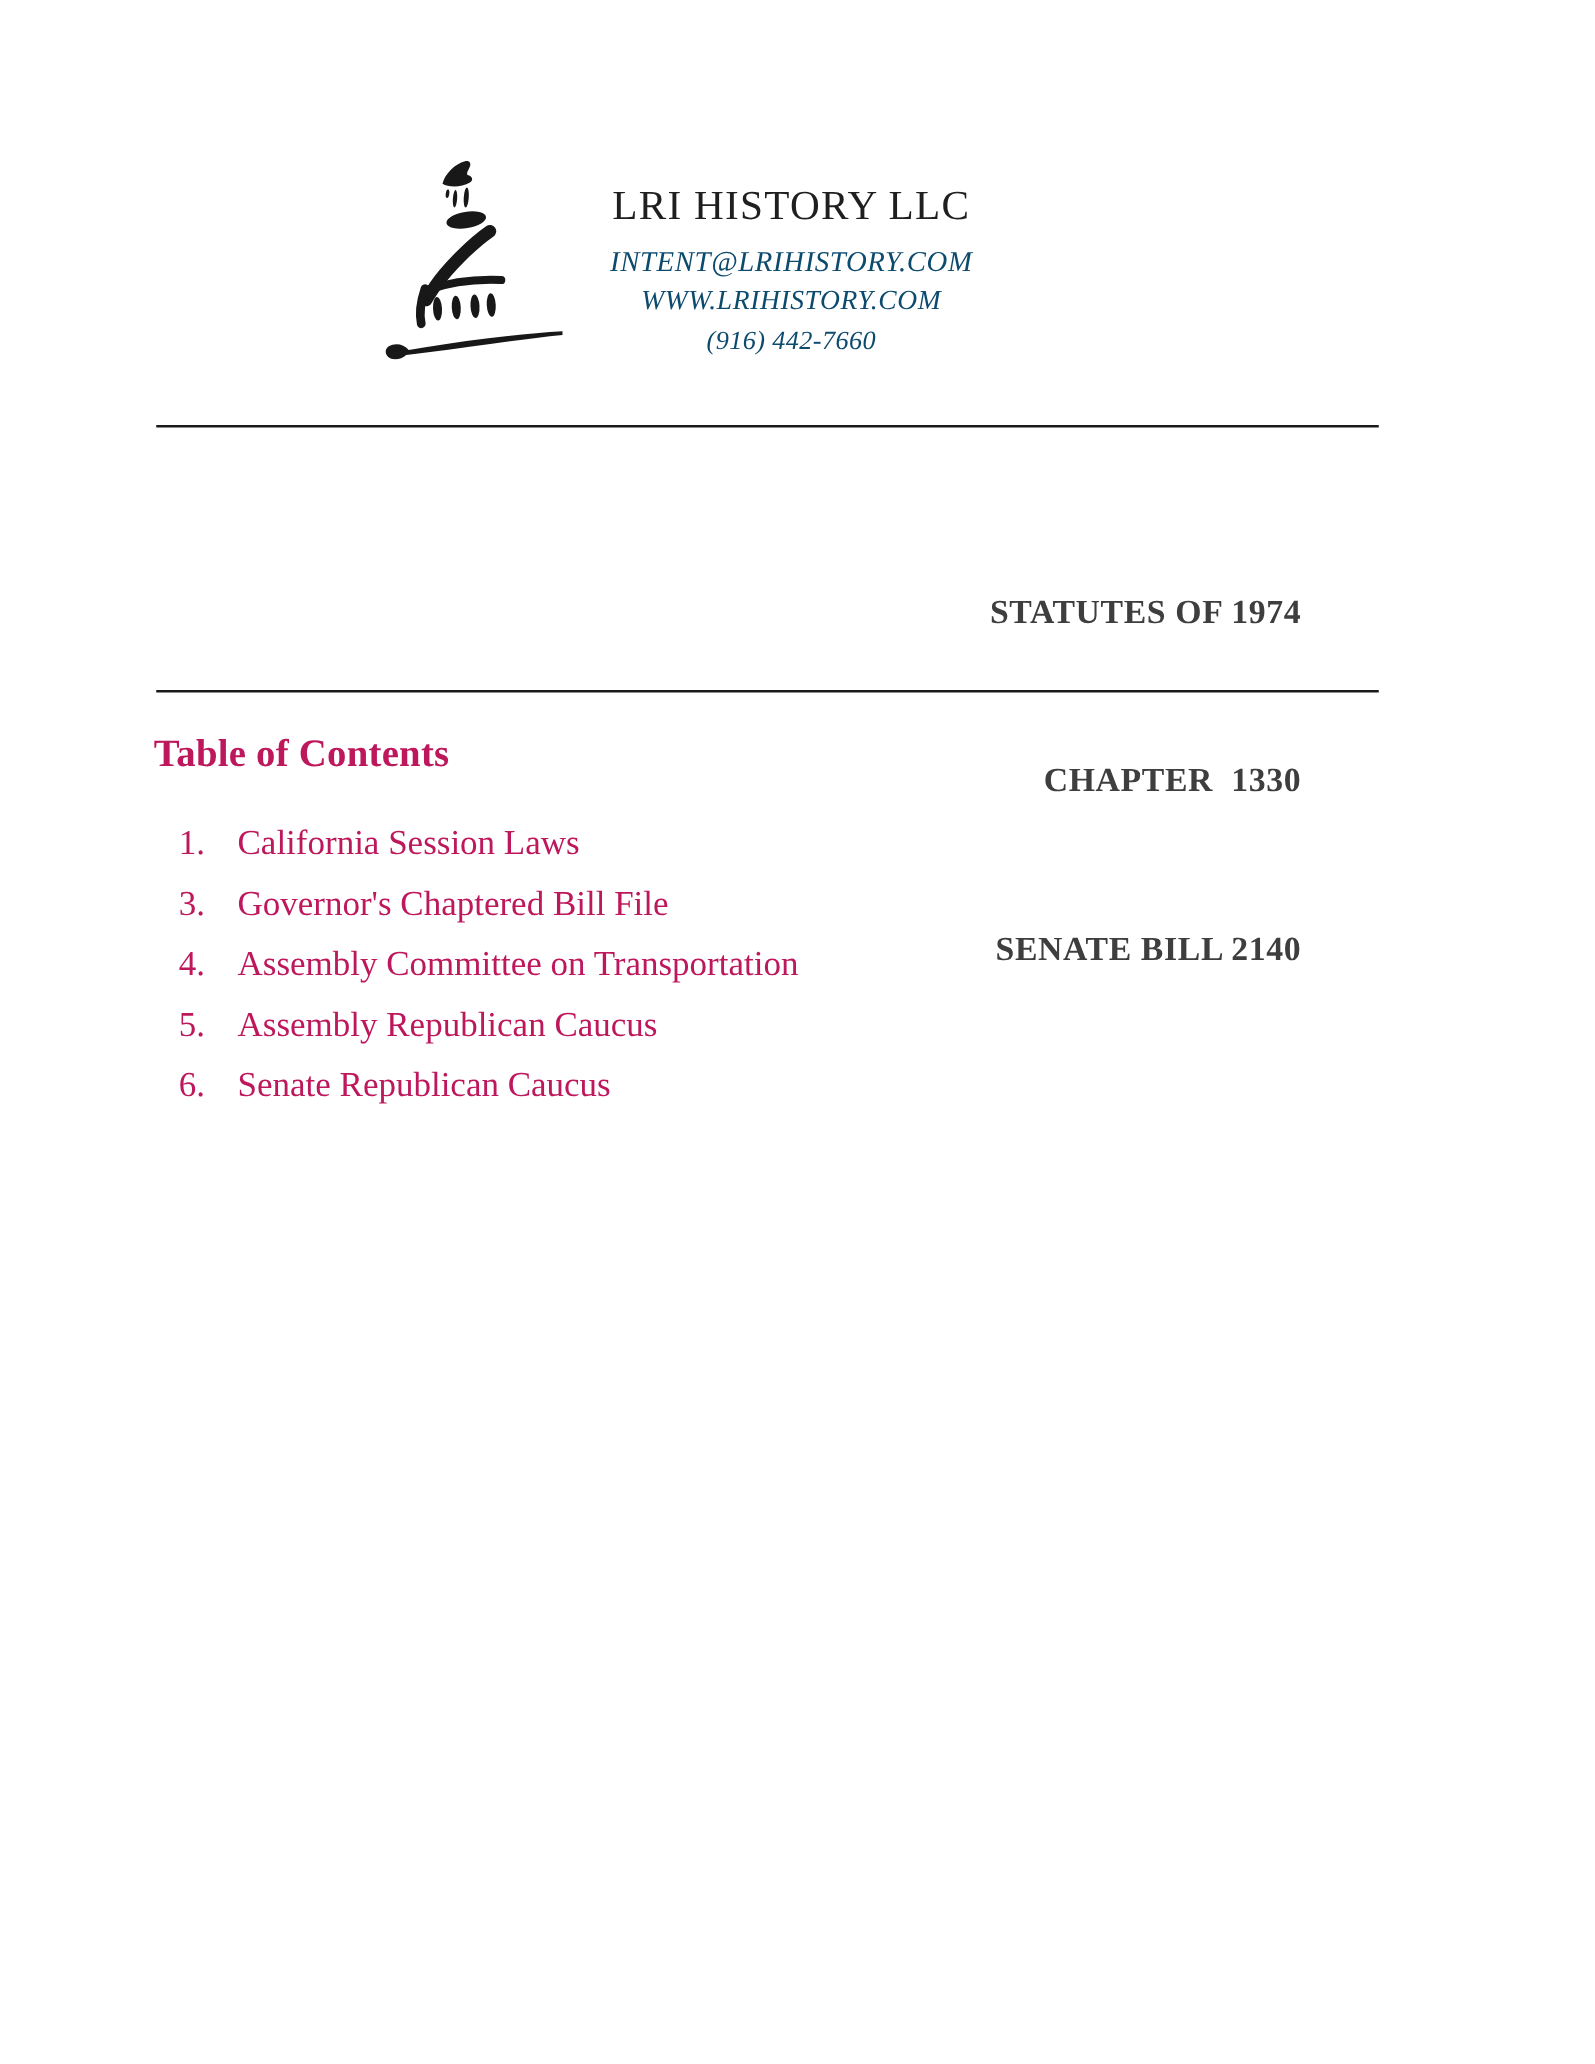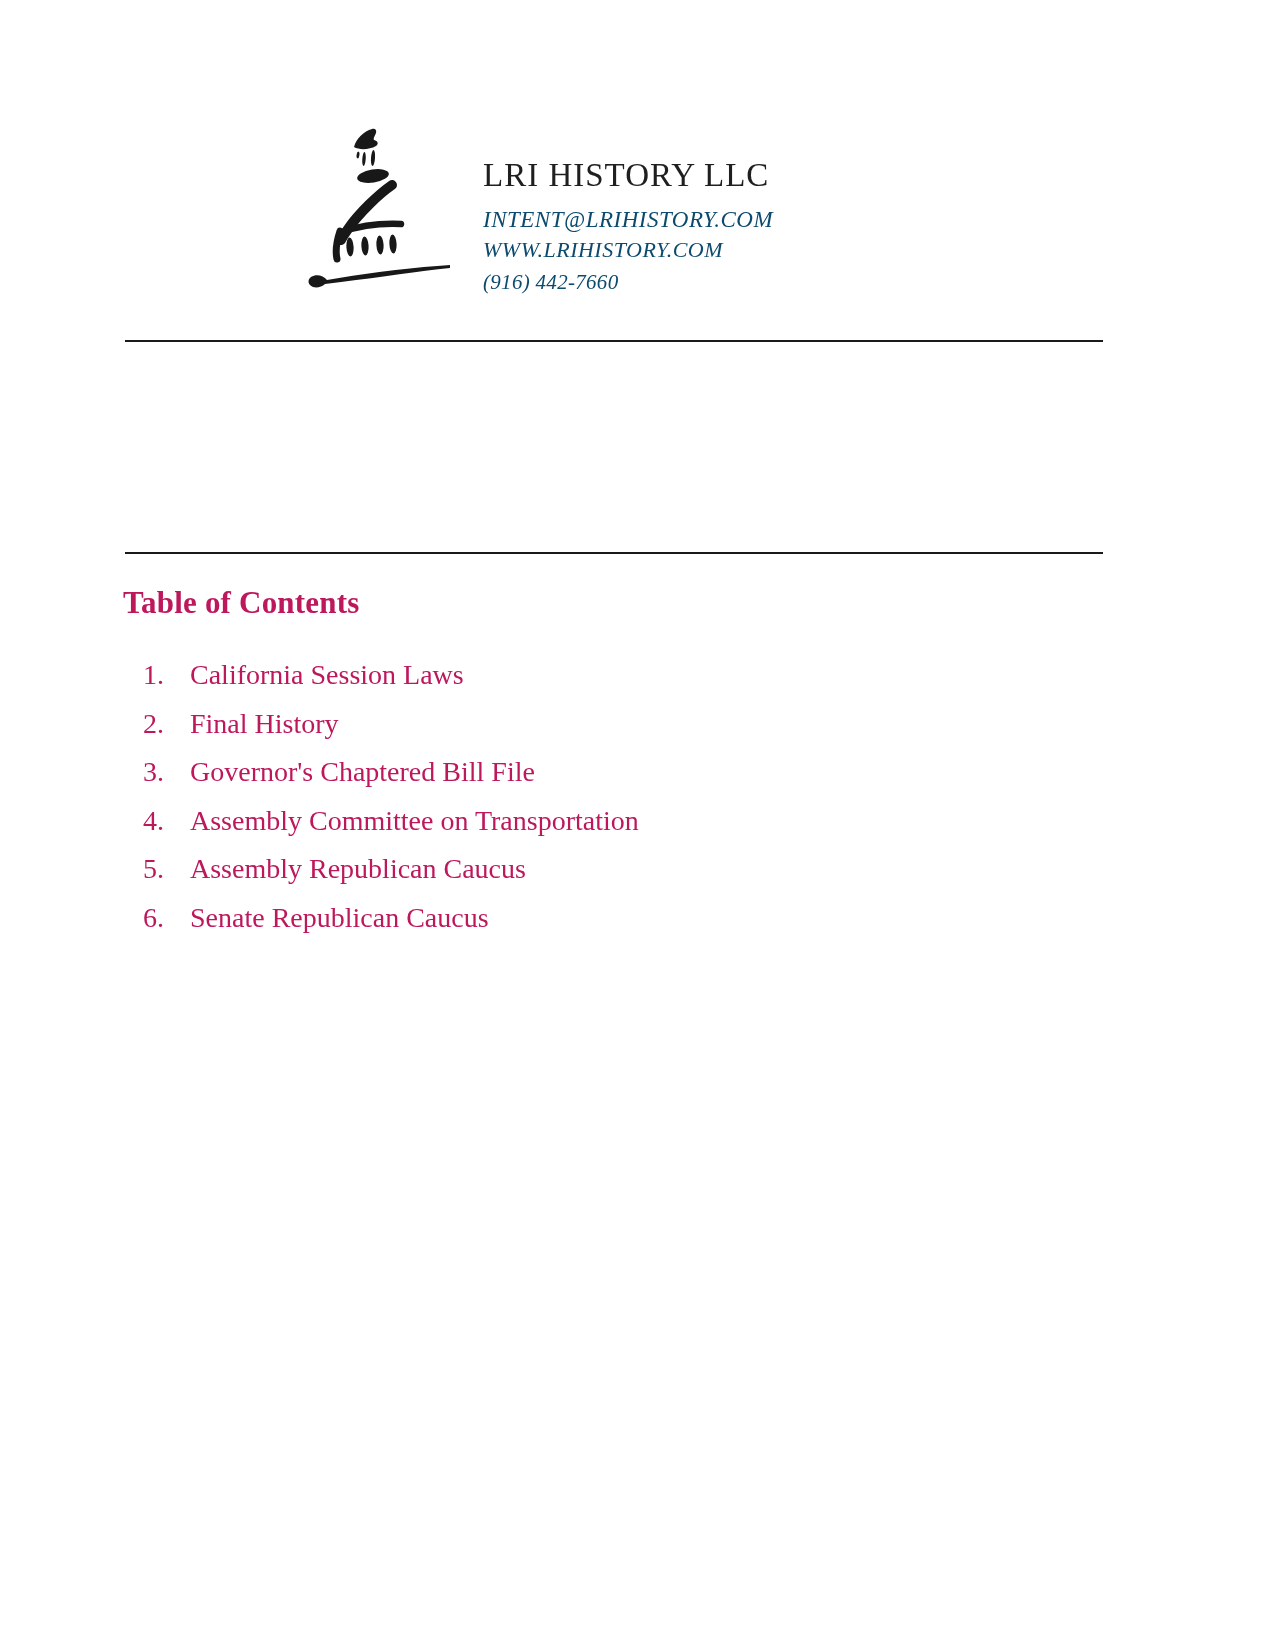--- a/index.html
+++ b/index.html
@@ -18,22 +18,23 @@
   .logo {
     position: absolute;
     left: 297px;
     top: 128px;
     width: 155px;
     height: 160px;
   }
   .header-text {
     position: absolute;
     left: 483px;
-    top: 157px;
+    top: 147px;
     width: 300px;
+    text-align: center;
     color: #1f1f1f;
   }
   .company-name {
     font-size: 33px;
     line-height: 36px;
     letter-spacing: 1px;
     white-space: nowrap;
   }
   .contact { white-space: nowrap; letter-spacing: 0.5px; color: #0c4a6e; font-style: italic; }
   .email   { font-size: 23px; line-height: 26px; margin-top: 14px; }
@@ -116,31 +117,33 @@
 
   <div class="header-text">
     <div class="company-name">LRI HISTORY LLC</div>
     <div class="contact email">INTENT@LRIHISTORY.COM</div>
     <div class="contact website">WWW.LRIHISTORY.COM</div>
     <div class="contact phone">(916) 442-7660</div>
   </div>
 
   <div class="rule rule-top"></div>
 
+  <div class="statutes">
+    <div>STATUTES OF 1974</div>
+    <div>CHAPTER  1330</div>
+    <div>SENATE BILL 2140</div>
+  </div>
 
   <div class="rule rule-bottom"></div>
 
   <h1 class="toc-title">Table of Contents</h1>
 
   <ol class="toc-list">
     <li class="toc-item">
       <span class="toc-num">1.</span><span class="toc-text">California Session Laws</span>
-    </li>
-    <li class="toc-item">
-      <span class="toc-num">2.</span><span class="toc-text">Final History</span>
     </li>
     <li class="toc-item">
       <span class="toc-num">3.</span><span class="toc-text">Governor's Chaptered Bill File</span>
     </li>
     <li class="toc-item">
       <span class="toc-num">4.</span><span class="toc-text">Assembly Committee on Transportation</span>
     </li>
     <li class="toc-item">
       <span class="toc-num">5.</span><span class="toc-text">Assembly Republican Caucus</span>
     </li>

